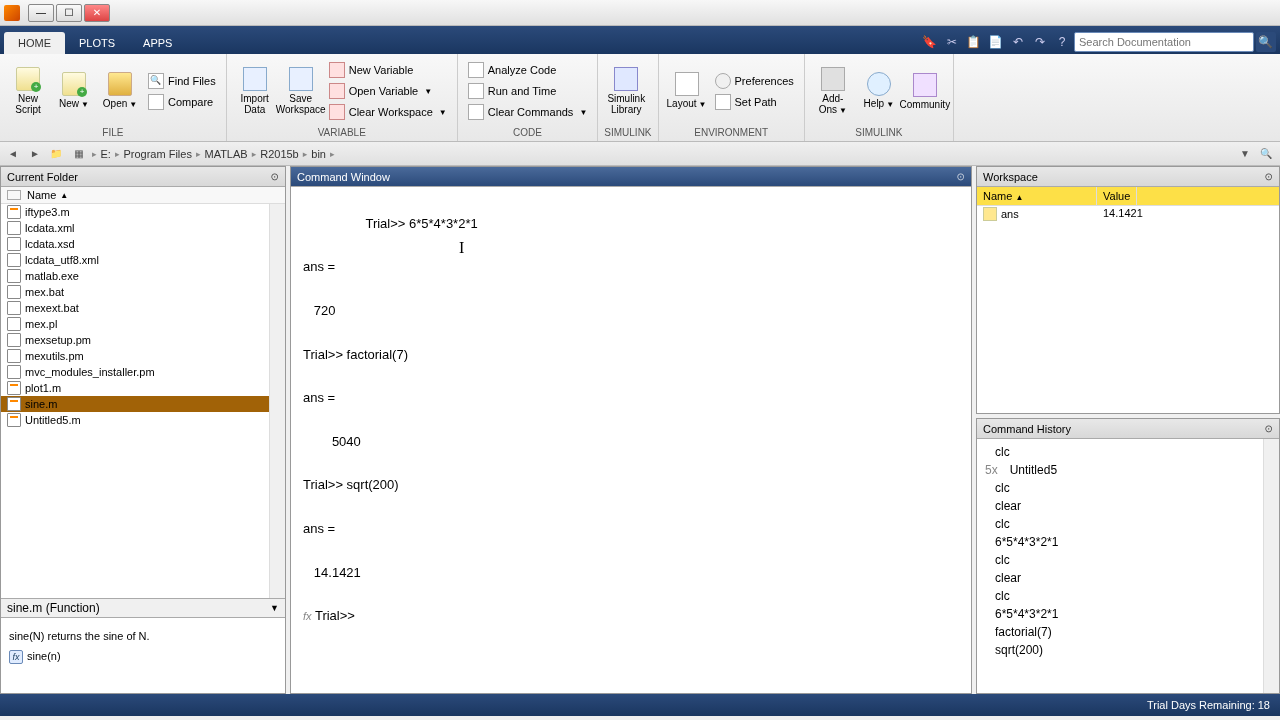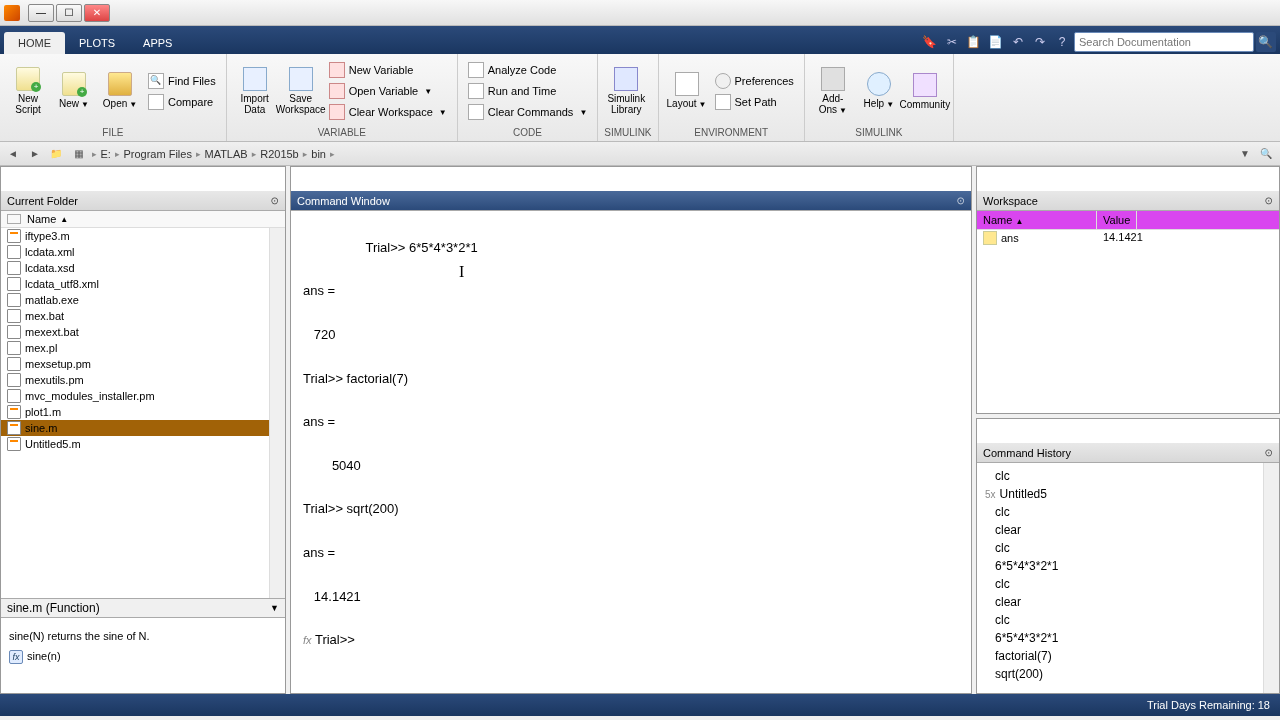--- a/index.html
+++ b/index.html
@@ -47,21 +47,21 @@
 .icon-help { background: #e0f0ff; border: 1px solid #8ac; border-radius: 50%; }
 .icon-community { background: #f0e0ff; border: 1px solid #a8c; }
 
 .pathbar { height: 24px; background: linear-gradient(#f0f0f0, #e0e0e0); border-bottom: 1px solid #bbb; display: flex; align-items: center; padding: 0 4px; gap: 4px; }
 .pathbar .nav-btn { width: 18px; height: 18px; display: flex; align-items: center; justify-content: center; cursor: pointer; font-size: 10px; color: #555; }
 .pathbar .crumb { font-size: 11px; color: #333; cursor: pointer; }
 .pathbar .sep { font-size: 9px; color: #888; }
 
 .main { display: flex; height: 528px; }
 .panel { display: flex; flex-direction: column; border: 1px solid #999; background: #fff; }
-.panel-header { height: 20px; background: linear-gradient(#e8e8e8, #d8d8d8); border-bottom: 1px solid #aaa; display: flex; align-items: center; padding: 0 6px; font-size: 11px; margin-top: 24px; }
+.panel-header { height: 20px; background: linear-gradient(#e8e8e8, #d8d8d8); border-bottom: 1px solid #aaa; display: flex; align-items: center; padding: 0 6px; font-size: 11px; }
 .panel-header.active { background: linear-gradient(#4a6a9a, #2b4a7a); color: #fff; }
 .panel-header .title { flex: 1; }
 .panel-header .ctrl { cursor: pointer; font-size: 10px; margin-left: 4px; opacity: 0.7; }
 .panel-body { flex: 1; overflow: auto; background: #fff; }
 
 .left-col { width: 286px; display: flex; flex-direction: column; gap: 0; }
 .left-col .panel:first-child { flex: 1; }
 .folder-header { display: flex; align-items: center; padding: 2px 6px; border-bottom: 1px solid #ddd; background: #f8f8f8; font-size: 11px; }
 .folder-list { font-size: 11px; }
 .folder-item { display: flex; align-items: center; padding: 1px 6px; cursor: pointer; gap: 4px; }
@@ -72,30 +72,30 @@
 .details-header { background: #f0f0f0; padding: 2px 6px; border-top: 1px solid #aaa; display: flex; align-items: center; }
 .fx-icon { display: inline-block; width: 14px; height: 14px; background: #e0ecff; border: 1px solid #6a8ab8; border-radius: 2px; text-align: center; font-size: 9px; font-style: italic; line-height: 12px; margin-right: 4px; color: #246; }
 
 .center-col { flex: 1; margin: 0 4px; }
 .cmd-body { font-family: 'Courier New', monospace; font-size: 13px; padding: 6px 12px; line-height: 1.6; white-space: pre; position: relative; }
 .cursor-mark { position: absolute; top: 48px; left: 168px; font-size: 16px; font-family: serif; }
 
 .right-col { width: 304px; display: flex; flex-direction: column; }
 .right-col .panel:first-child { height: 248px; }
 .right-col .panel:last-child { flex: 1; margin-top: 4px; }
-.ws-header { display: flex; border-bottom: 1px solid #ddd; background: #d946ef; font-size: 11px; }
+.ws-header { display: flex; border-bottom: 1px solid #ddd; background: #fde047; font-size: 11px; }
 .ws-header > div { padding: 3px 6px; border-right: 1px solid #ddd; }
 .ws-header > div:first-child { width: 120px; }
 .ws-row { display: flex; font-size: 11px; padding: 1px 0; }
 .ws-row > div:first-child { width: 120px; padding-left: 6px; display: flex; align-items: center; gap: 4px; }
 .ws-row > div:last-child { padding-left: 6px; }
 .ws-icon { width: 14px; height: 14px; background: #ffe890; border: 1px solid #cc9; display: inline-block; }
 .hist-body { font-family: 'Courier New', monospace; font-size: 12px; padding: 4px 8px; line-height: 1.5; }
 .hist-line { white-space: pre; }
-.hist-prefix { color: #888; font-size: 10px; margin-right: 4px; }
+.hist-prefix { color: #888; font-size: 12px; margin-right: 12px; }
 
 .statusbar { height: 22px; background: linear-gradient(#2b4a7a, #1a3660); color: #fff; display: flex; align-items: center; justify-content: flex-end; padding: 0 10px; font-size: 11px; }
 
 .scrollbar-stub { width: 16px; background: #f0f0f0; border-left: 1px solid #ddd; }
 </style>
 </head>
 <body>
 
 <div class="titlebar">
   <div class="titlebar-icon"></div>

